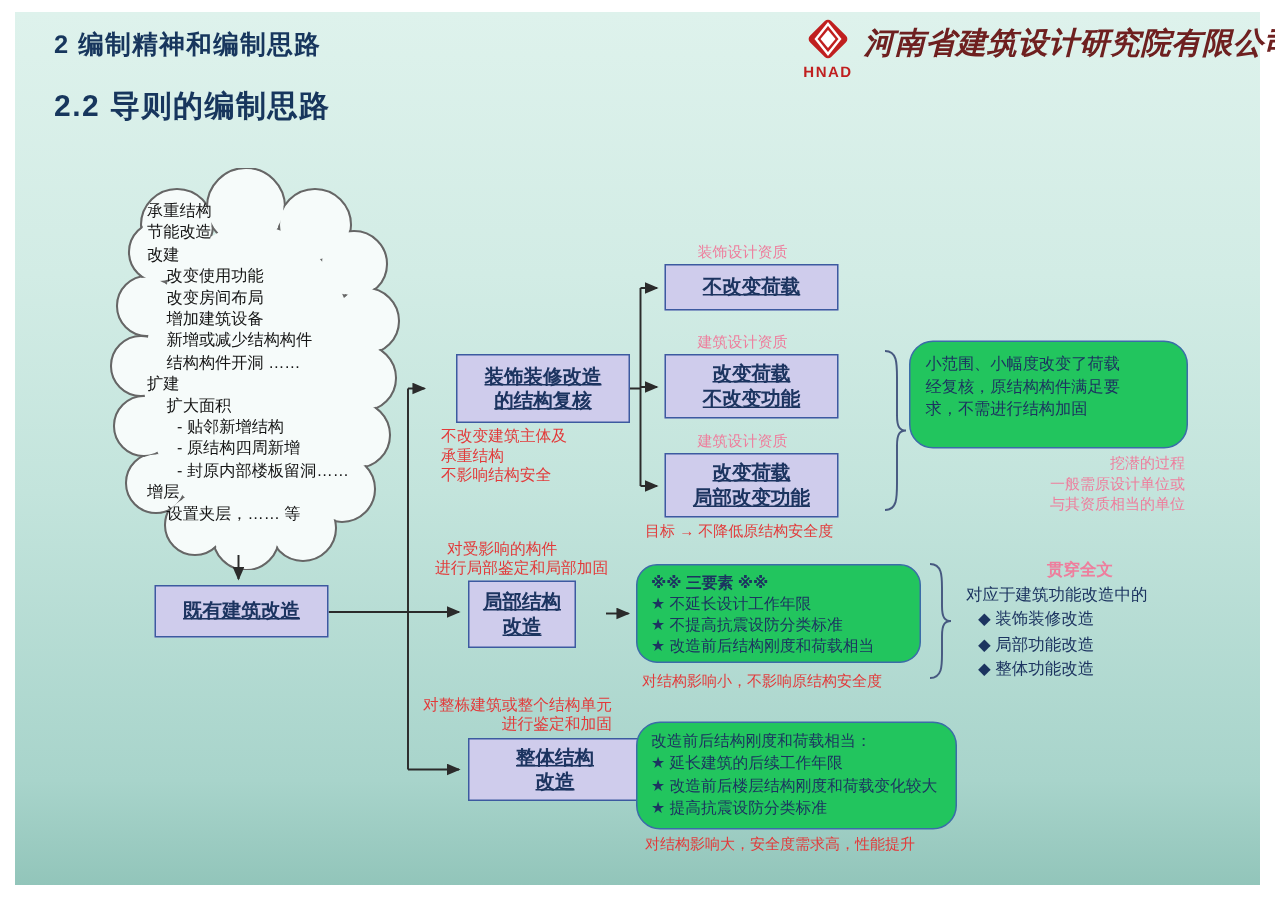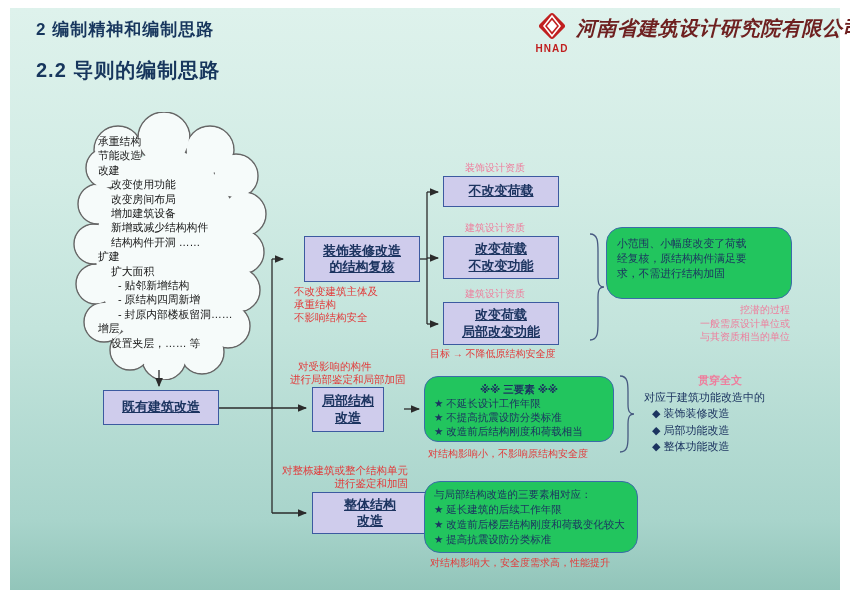--- a/index.html
+++ b/index.html
@@ -197,21 +197,21 @@
   <div>一般需原设计单位或</div>
   <div>与其资质相当的单位</div>
 </div>
 
 <div class="abs red" style="left:290px;top:360px;font-size:10.5px;line-height:12.5px;white-space:nowrap;">
   <div style="padding-left:8px;">对受影响的构件</div>
   <div>进行局部鉴定和局部加固</div>
 </div>
 
 <div class="callout" style="left:424px;top:376px;width:190px;height:66px;border-radius:14px;padding:5px 9px;font-size:10.5px;line-height:14px;">
-  <div style="text-align:center;font-weight:bold;">※※  三要素  ※※</div>
+  <div style="text-align:left;font-weight:bold;">※※  三要素  ※※</div>
   <div>★ 不延长设计工作年限</div>
   <div>★ 不提高抗震设防分类标准</div>
   <div>★ 改造前后结构刚度和荷载相当</div>
 </div>
 
 <div class="smalltxt red" style="left:428px;top:447px;">对结构影响小，不影响原结构安全度</div>
 
 <div class="abs" style="left:644px;top:372px;width:152px;font-size:11px;line-height:16.5px;color:#1c3460;white-space:nowrap;">
   <div class="pink" style="text-align:center;font-weight:bold;">贯穿全文</div>
   <div>对应于建筑功能改造中的</div>
@@ -219,19 +219,19 @@
   <div style="padding-left:8px;">◆ 局部功能改造</div>
   <div style="padding-left:8px;">◆ 整体功能改造</div>
 </div>
 
 <div class="abs red" style="left:282px;top:464px;font-size:10.5px;line-height:12.5px;white-space:nowrap;">
   <div>对整栋建筑或整个结构单元</div>
   <div style="padding-left:13px;text-align:right;">进行鉴定和加固</div>
 </div>
 
 <div class="callout" style="left:424px;top:481px;width:214px;height:72px;border-radius:16px;padding:5px 9px;font-size:10.5px;line-height:15px;">
-  <div>与局部结构改造的三要素相对应：</div>
+  <div>改造前后结构刚度和荷载相当：</div>
   <div>★ 延长建筑的后续工作年限</div>
   <div>★ 改造前后楼层结构刚度和荷载变化较大</div>
   <div>★ 提高抗震设防分类标准</div>
 </div>
 
 <div class="smalltxt red" style="left:430px;top:556px;">对结构影响大，安全度需求高，性能提升</div>
 
 </body></html>

